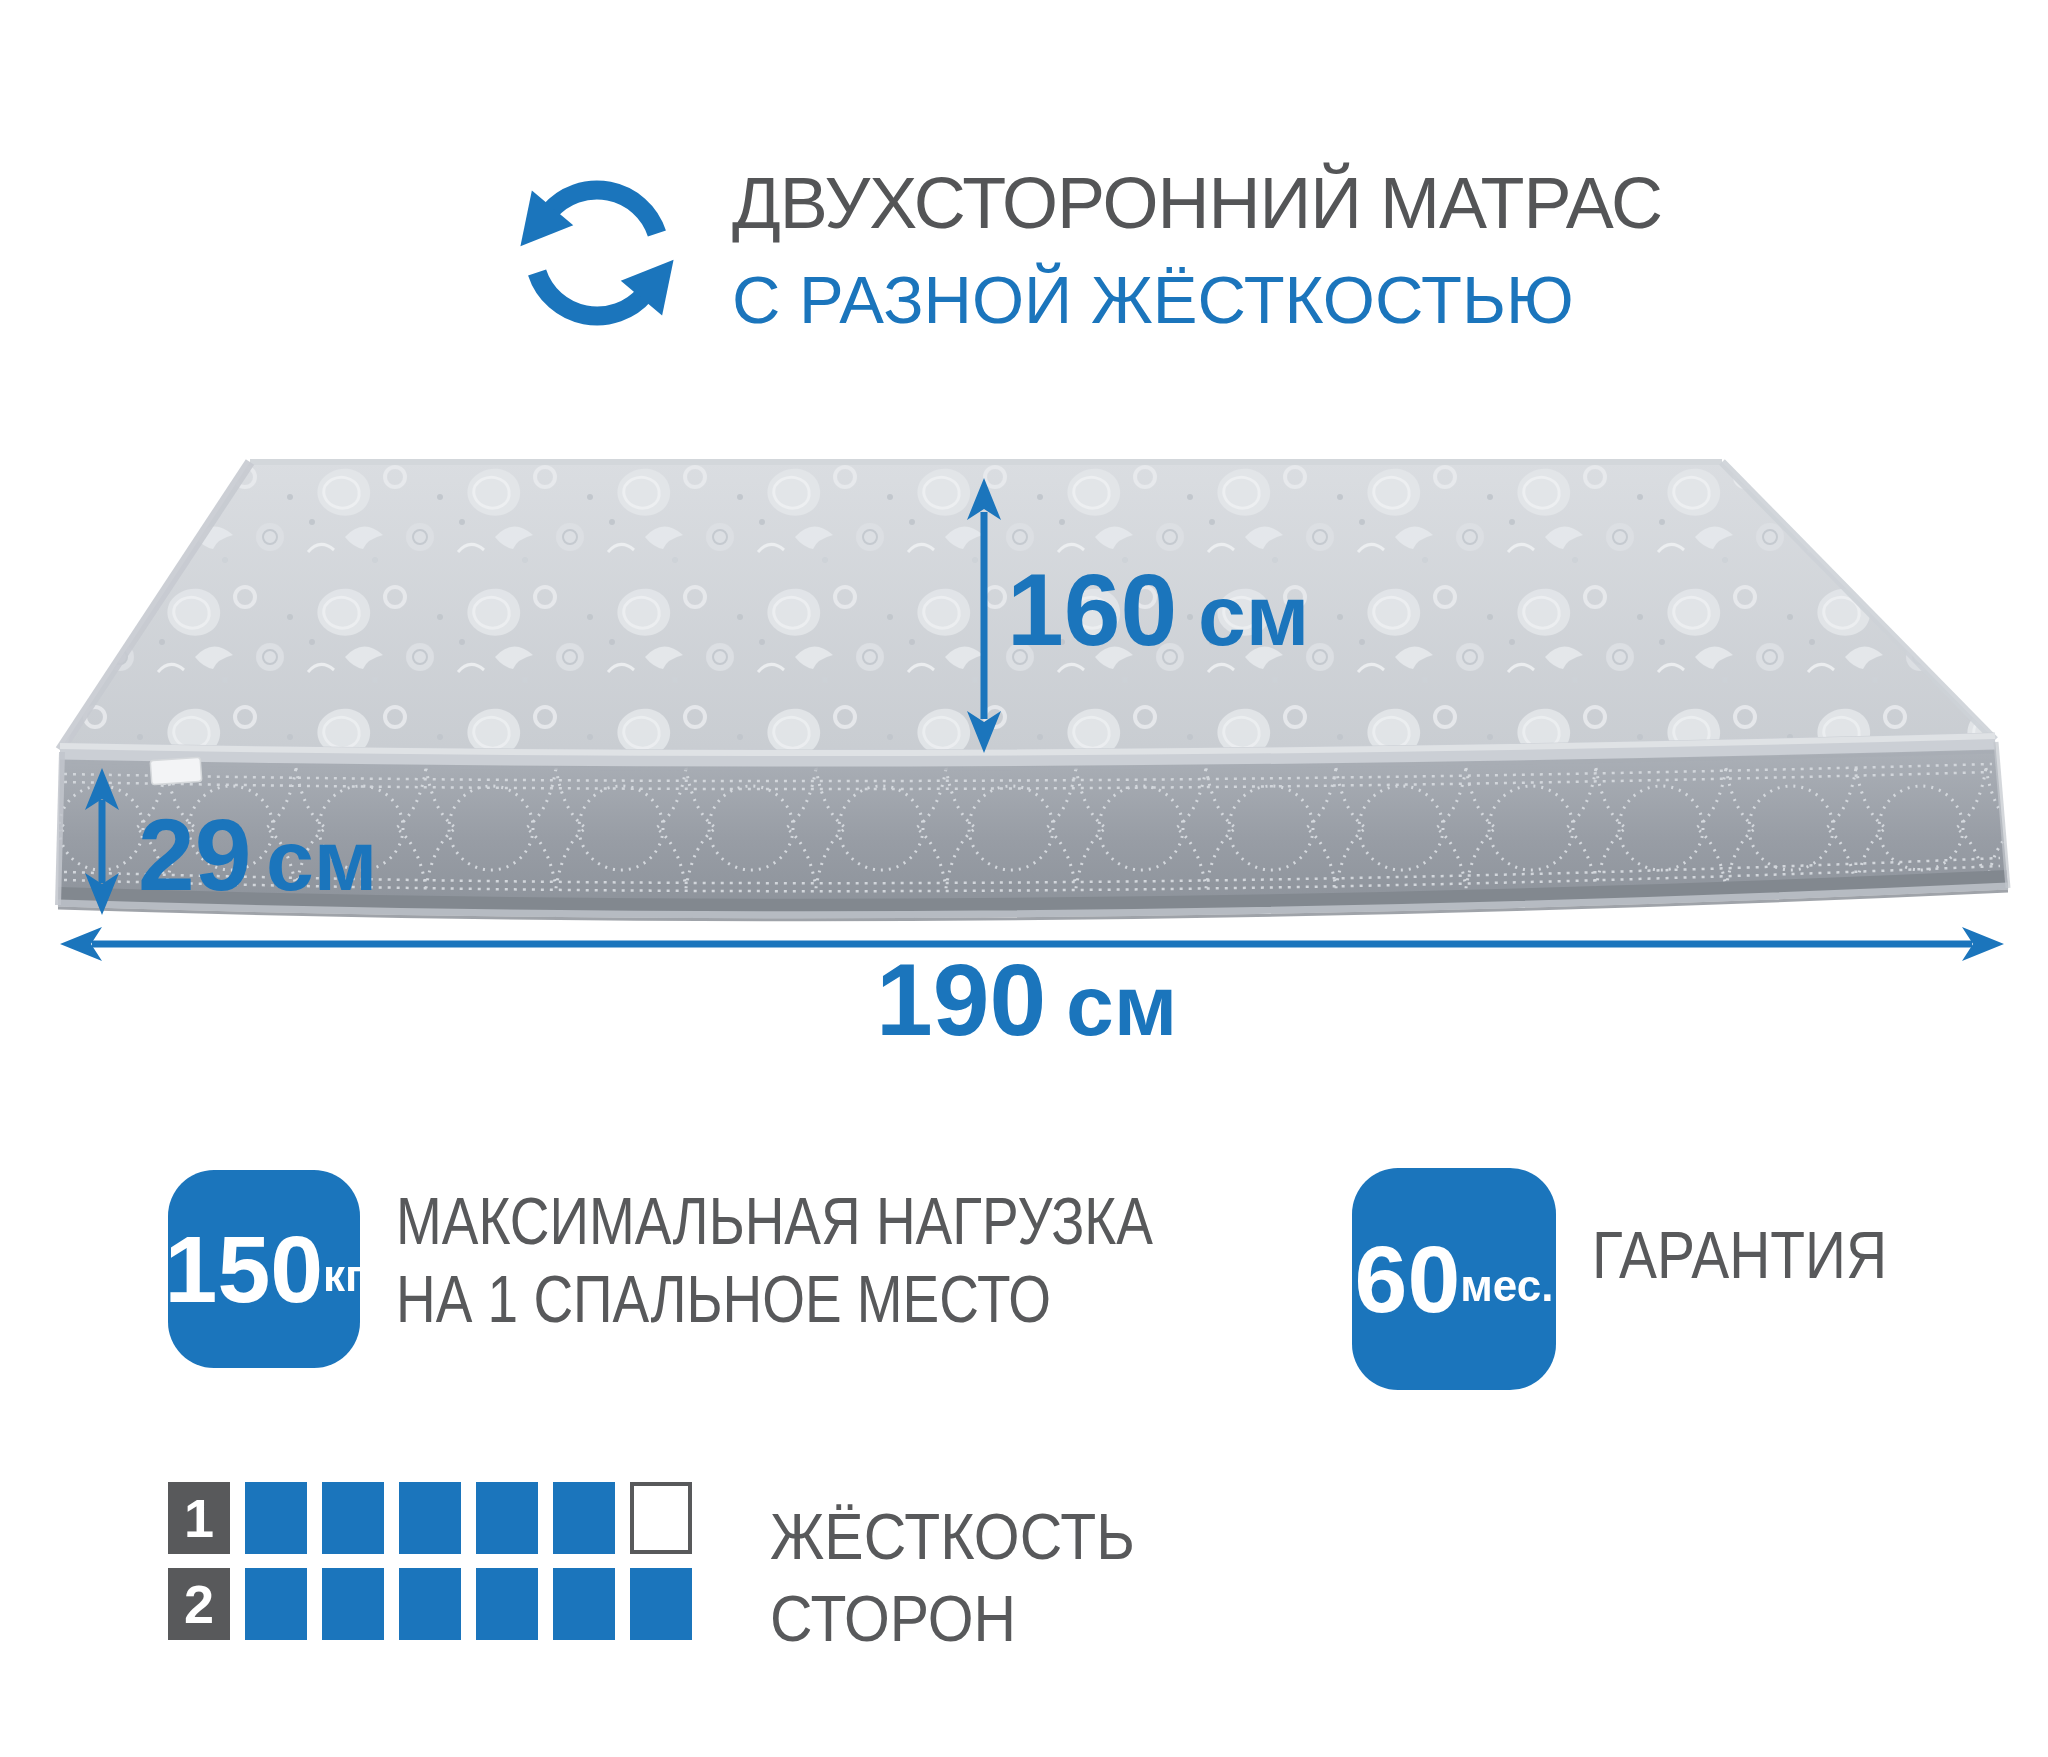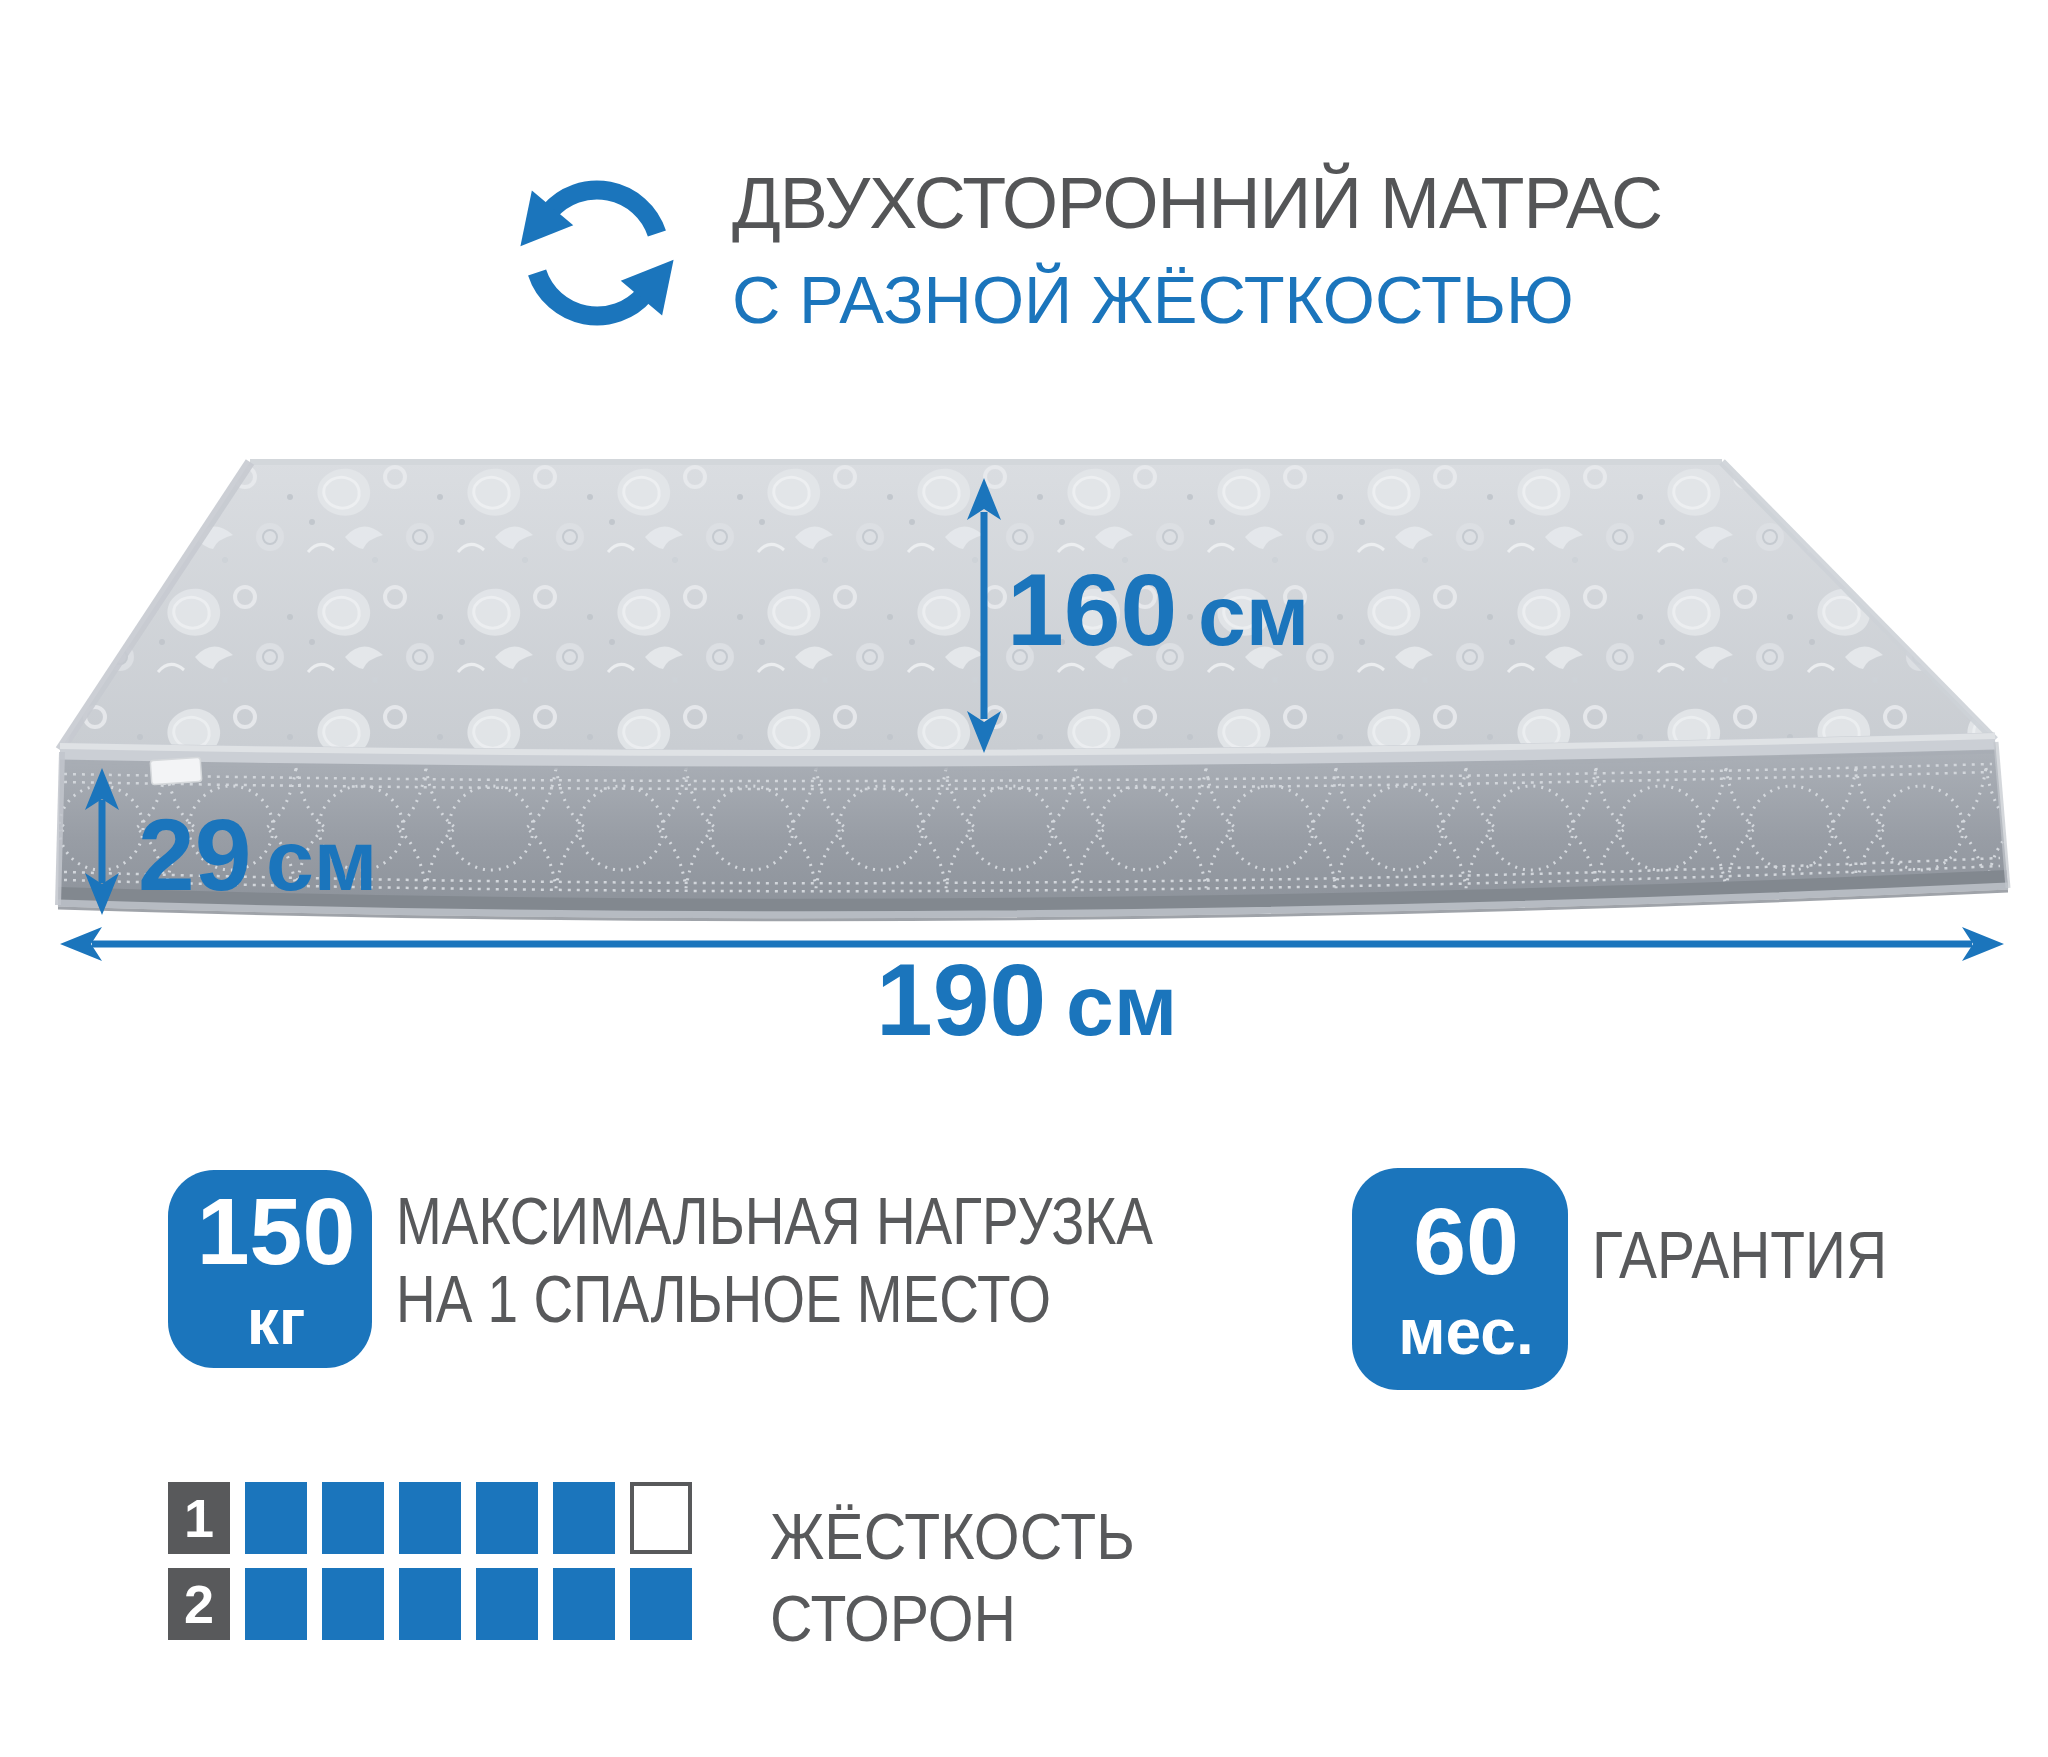--- a/index.html
+++ b/index.html
@@ -28,24 +28,24 @@
     color:var(--title-gray);letter-spacing:-1px;white-space:nowrap;
   }
   .subtitle{
     position:absolute;left:732px;top:264px;line-height:72px;font-size:67px;font-weight:400;
     color:var(--accent);white-space:nowrap;
   }
 
   
   .badge{
     position:absolute;background:var(--accent);border-radius:46px;color:#ffffff;
-    display:flex;flex-direction:column;align-items:center;justify-content:center;text-align:center;padding-left:12px;
+    display:flex;align-items:center;justify-content:center;text-align:center;
   }
   .badge .value{font-size:95px;font-weight:700;line-height:92px;}
-  .badge .unit{font-size:64px;font-weight:700;line-height:62px;margin-top:14px;}
+  .badge .unit{font-size:44px;font-weight:700;line-height:62px;margin-top:14px;}
   #badge-max-load{left:168px;top:1170px;width:192px;height:198px;}
   #badge-warranty{left:1352px;top:1168px;width:204px;height:222px;}
 
   .caption{
     position:absolute;color:var(--text-gray);font-size:67px;line-height:78px;font-weight:400;
     white-space:nowrap;transform-origin:left top;
   }
   #caption-max-load{left:396px;top:1182px;transform:scaleX(0.82);}
   #caption-warranty{left:1592px;top:1216px;transform:scaleX(0.85);}
 

